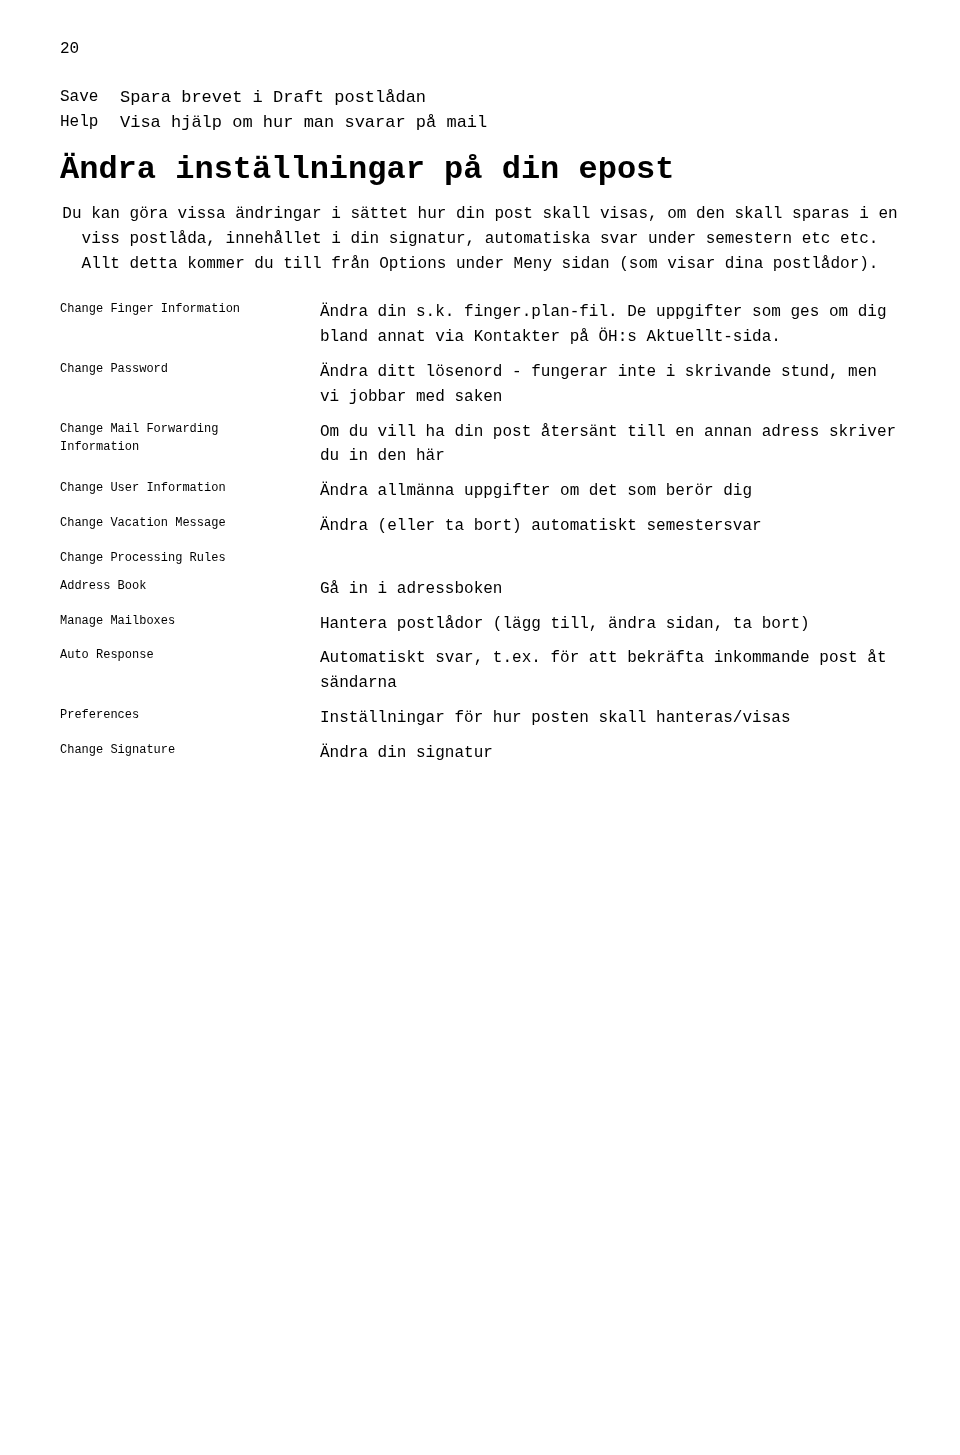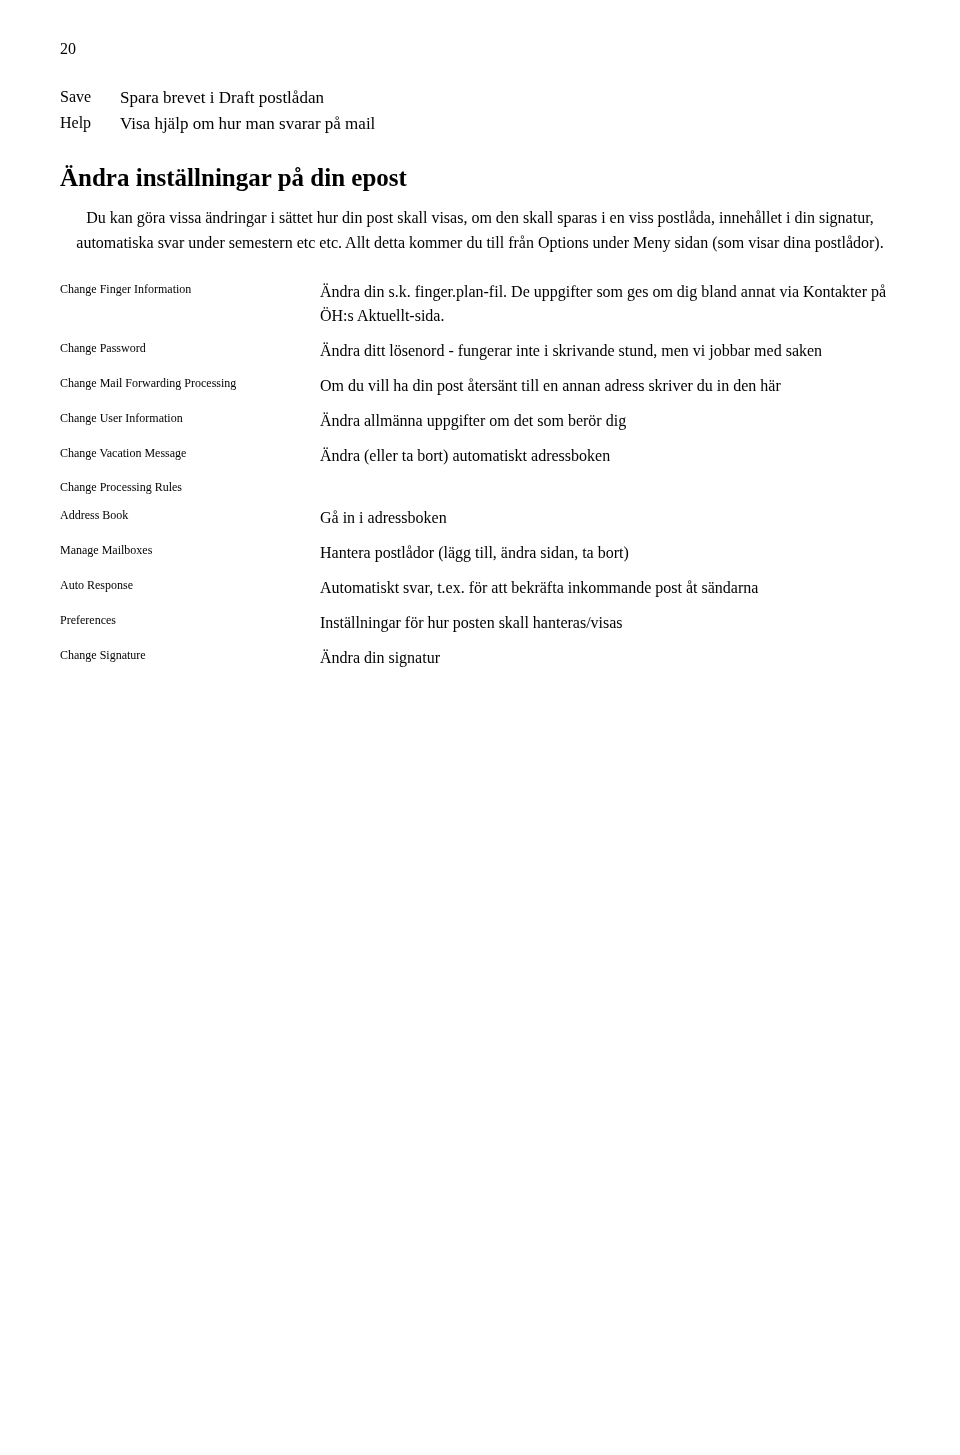--- a/index.html
+++ b/index.html
@@ -1,18 +1,19 @@
 <!DOCTYPE html>
 <html><head>
   <meta charset="utf-8">
   <style>
     * {
       margin: 0;
       padding: 0;
       box-sizing: border-box;
+      font-family: Liberation Mono, monospace;
     }
 
     body {
       background: #ffffff;
       font-family: "Times New Roman", Times, serif;
       font-size: 16px;
       color: #000000;
       width: 960px;
       min-height: 1455px;
       padding: 40px 60px 60px 60px;
@@ -33,23 +34,23 @@
       font-size: 16px;
       font-weight: normal;
       min-width: 60px;
     }
 
     .cmd-desc {
       font-size: 17px;
     }
 
     .section-heading {
-      font-size: 25px;
+      font-size: 32px;
       font-weight: bold;
-      margin-top: 30px;
+      margin-top: 19px;
       margin-bottom: 14px;
     }
 
     .section-intro {
       font-size: 16px;
       line-height: 1.55;
       margin-bottom: 24px;
       text-align: center;
     }
 
@@ -104,32 +105,32 @@
     <span class="settings-term">Change Finger Information</span>
     <span class="settings-def">Ändra din s.k. finger.plan-fil. De uppgifter som ges om dig bland annat via Kontakter på ÖH:s Aktuellt-sida.</span>
   </div>
 
   <div class="settings-row">
     <span class="settings-term">Change Password</span>
     <span class="settings-def">Ändra ditt lösenord - fungerar inte i skrivande stund, men vi jobbar med saken</span>
   </div>
 
   <div class="settings-row">
-    <span class="settings-term">Change Mail Forwarding Processing</span>
+    <span class="settings-term">Change Mail Forwarding Information</span>
     <span class="settings-def">Om du vill ha din post återsänt till en annan adress skriver du in den här</span>
   </div>
 
   <div class="settings-row">
     <span class="settings-term">Change User Information</span>
     <span class="settings-def">Ändra allmänna uppgifter om det som berör dig</span>
   </div>
 
   <div class="settings-row">
     <span class="settings-term">Change Vacation Message</span>
-    <span class="settings-def">Ändra (eller ta bort) automatiskt adressboken</span>
+    <span class="settings-def">Ändra (eller ta bort) automatiskt semestersvar</span>
   </div>
 
   <div class="settings-row">
     <span class="settings-term">Change Processing Rules</span>
   </div>
 
   <div class="settings-row">
     <span class="settings-term">Address Book</span>
     <span class="settings-def">Gå in i adressboken</span>
   </div>

